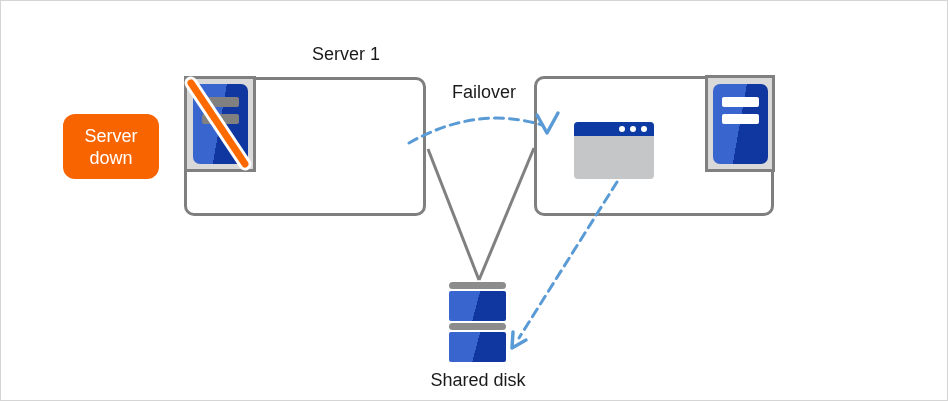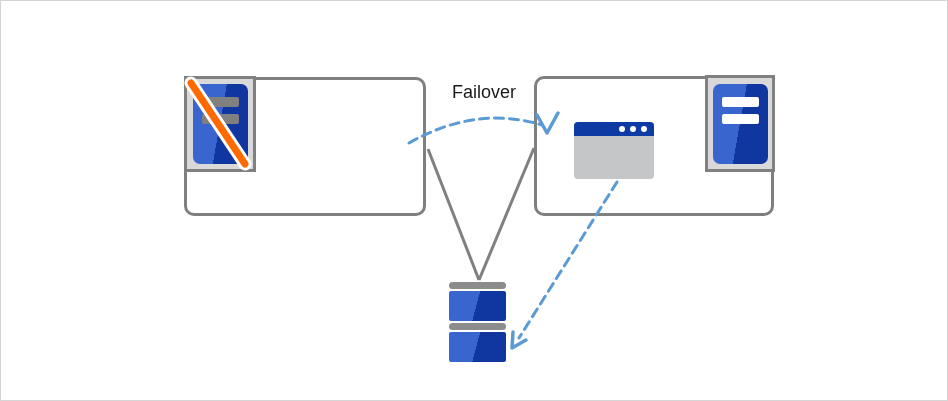--- a/index.html
+++ b/index.html
@@ -138,23 +138,28 @@
   .z1 { z-index: 1; } .z2 { z-index: 2; } .z3 { z-index: 3; }
 </style>
 </head>
 <body>
 
 <div class="canvas">
 
   <div class="server-box box-s1 z1"></div>
   <div class="server-box box-s2 z1"></div>
 
+  <div class="label" style="left:245px; top:43px;">Server 1</div>
   <div class="label" style="left:383px; top:81px;">Failover</div>
   <div class="label" style="left:513px; top:95px;">Application A</div>
-
+  <div class="label" style="left:377px; top:369px;">Shared disk</div>
+
+  <div class="badge z3">
+    <span>Server down</span>
+  </div>
 
   <div class="icon-frame frame-s1 z2">
     <div class="tower">
       <div class="bar bar-gray"></div>
       <div class="bar bar-gray"></div>
     </div>
   </div>
 
   <div class="icon-frame frame-s2 z2">
     <div class="tower">

